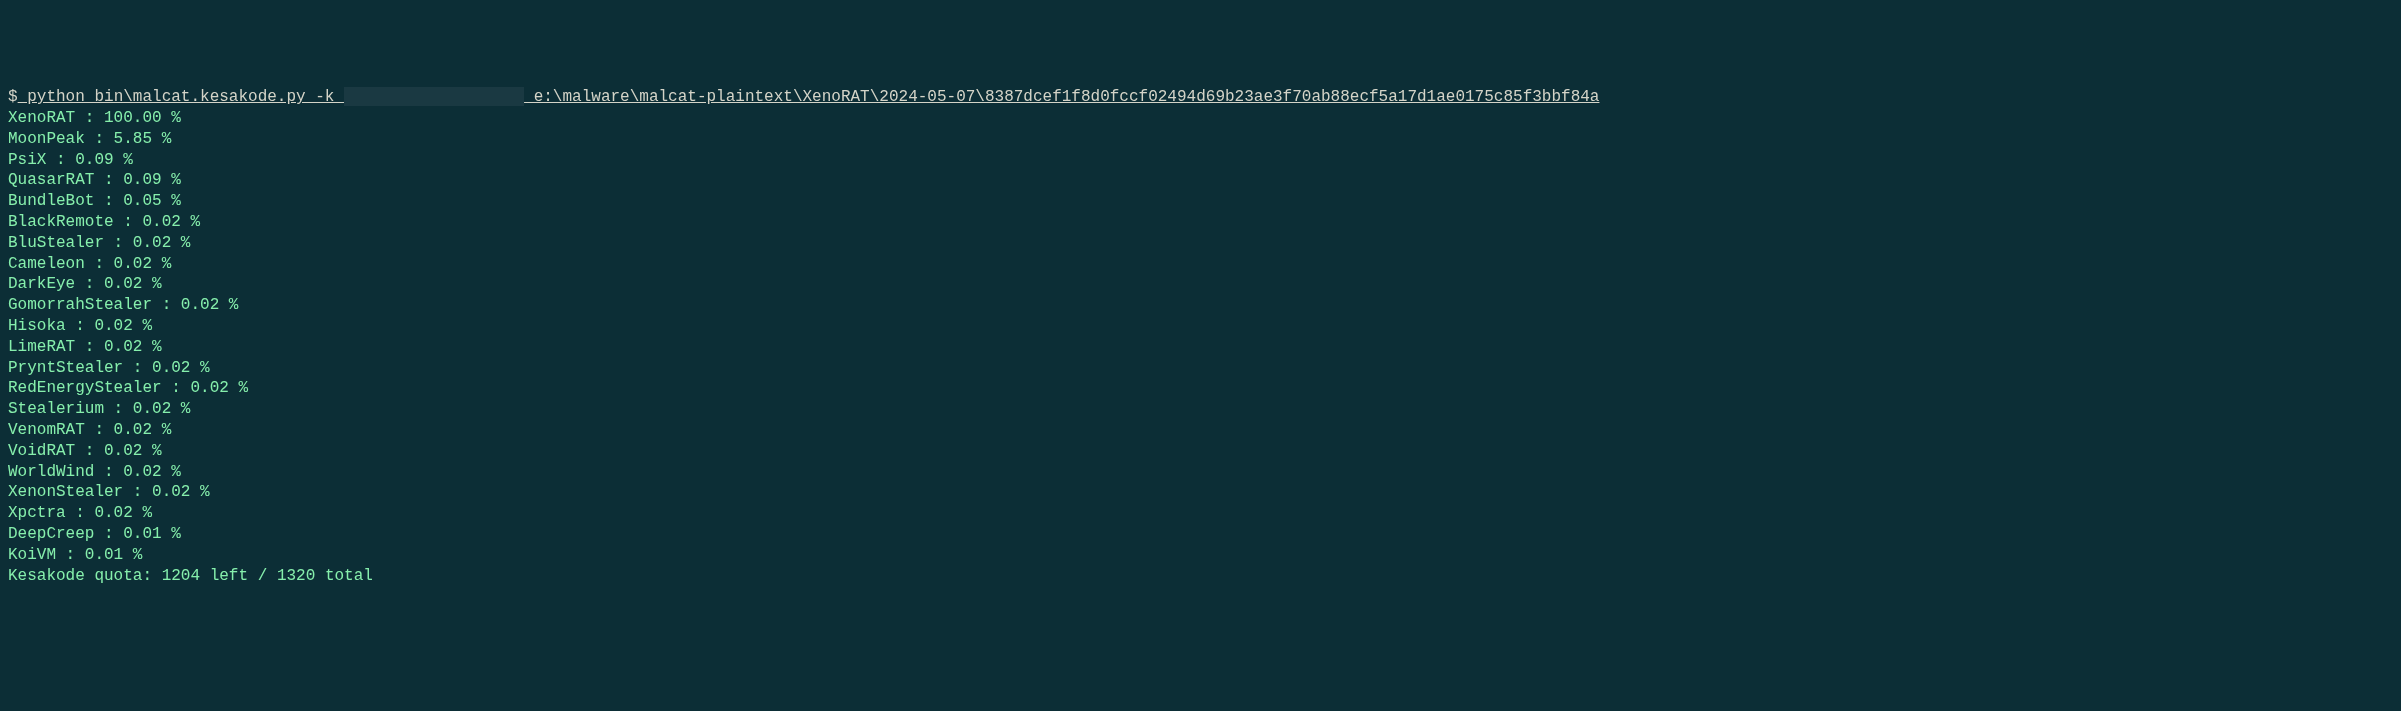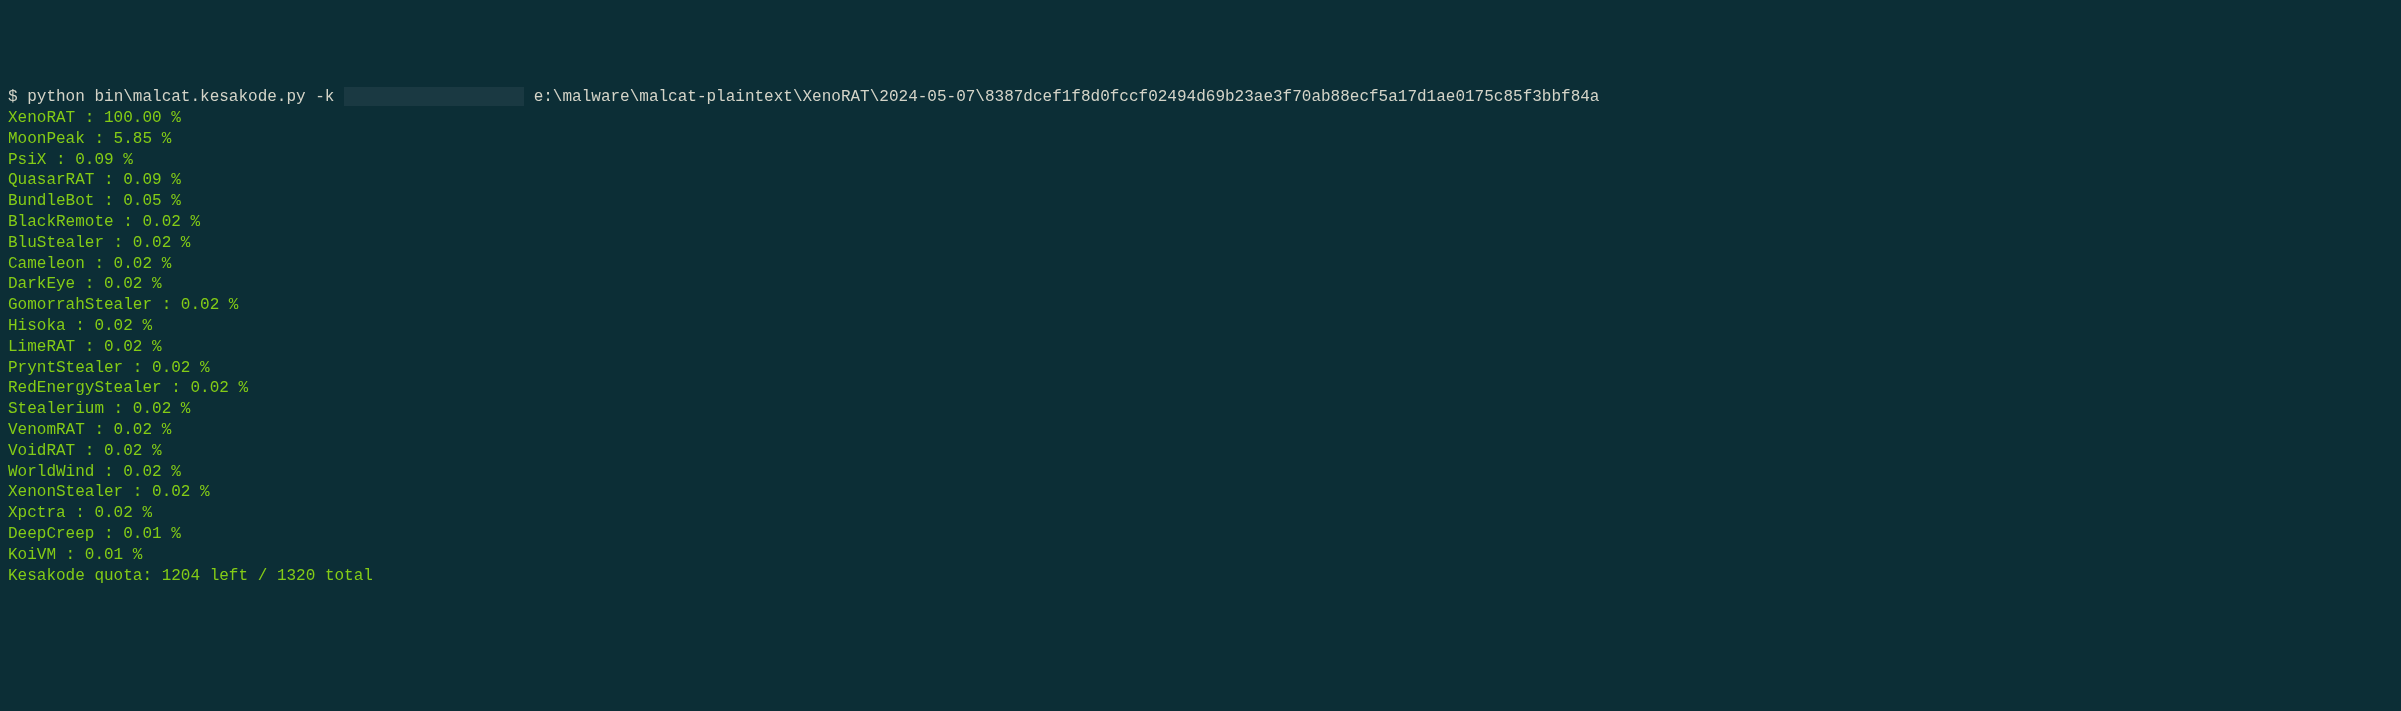--- a/index.html
+++ b/index.html
@@ -22,30 +22,31 @@
     }
     .prompt-line {
       display: flex;
       flex-wrap: nowrap;
     }
     .prompt-symbol {
       color: #d4d4c8;
     }
     .command-text {
       color: #d4d4c8;
+      text-decoration: underline;
     }
     .redacted {
       display: inline-block;
       background-color: #1a3942;
       width: 180px;
       height: 1.2em;
       vertical-align: text-bottom;
     }
     .output-line {
-      color: #84cc16;
+      color: #86efac;
     }
   </style>
 </head>
 <body>
 
 
 
 <div class="terminal"><span class="prompt-line"><span class="prompt-symbol">$</span><span class="command-text"> python bin\malcat.kesakode.py -k </span><span class="redacted"></span><span class="command-text"> e:\malware\malcat-plaintext\XenoRAT\2024-05-07\8387dcef1f8d0fccf02494d69b23ae3f70ab88ecf5a17d1ae0175c85f3bbf84a</span></span><div id="results-container"><div class="output-line">XenoRAT : 100.00 %</div><div class="output-line">MoonPeak : 5.85 %</div><div class="output-line">PsiX : 0.09 %</div><div class="output-line">QuasarRAT : 0.09 %</div><div class="output-line">BundleBot : 0.05 %</div><div class="output-line">BlackRemote : 0.02 %</div><div class="output-line">BluStealer : 0.02 %</div><div class="output-line">Cameleon : 0.02 %</div><div class="output-line">DarkEye : 0.02 %</div><div class="output-line">GomorrahStealer : 0.02 %</div><div class="output-line">Hisoka : 0.02 %</div><div class="output-line">LimeRAT : 0.02 %</div><div class="output-line">PryntStealer : 0.02 %</div><div class="output-line">RedEnergyStealer : 0.02 %</div><div class="output-line">Stealerium : 0.02 %</div><div class="output-line">VenomRAT : 0.02 %</div><div class="output-line">VoidRAT : 0.02 %</div><div class="output-line">WorldWind : 0.02 %</div><div class="output-line">XenonStealer : 0.02 %</div><div class="output-line">Xpctra : 0.02 %</div><div class="output-line">DeepCreep : 0.01 %</div><div class="output-line">KoiVM : 0.01 %</div></div><div class="output-line"><span>Kesakode quota:</span> <span>1204</span> <span>left</span> <span>/</span> <span>1320</span> <span>total</span></div></div>
 
 

